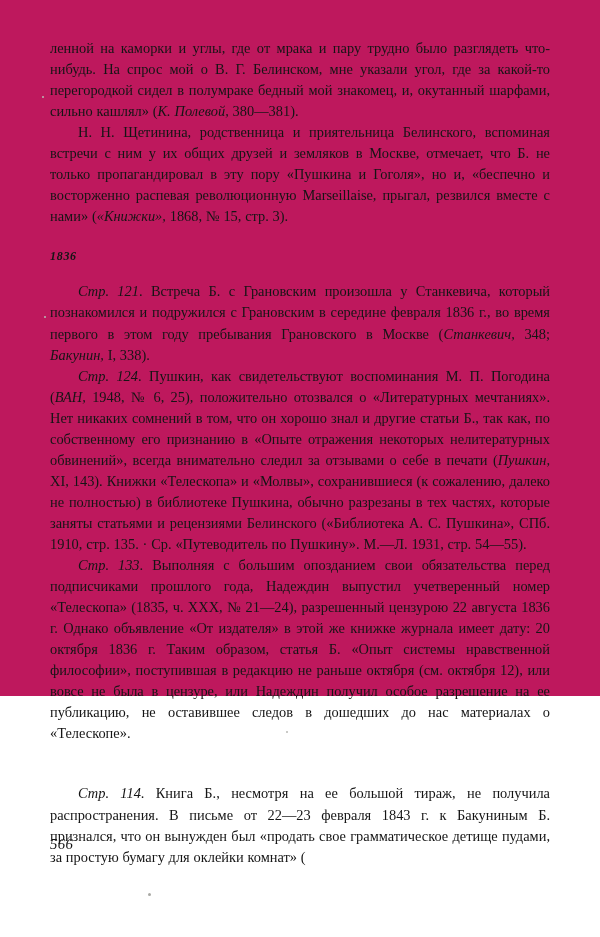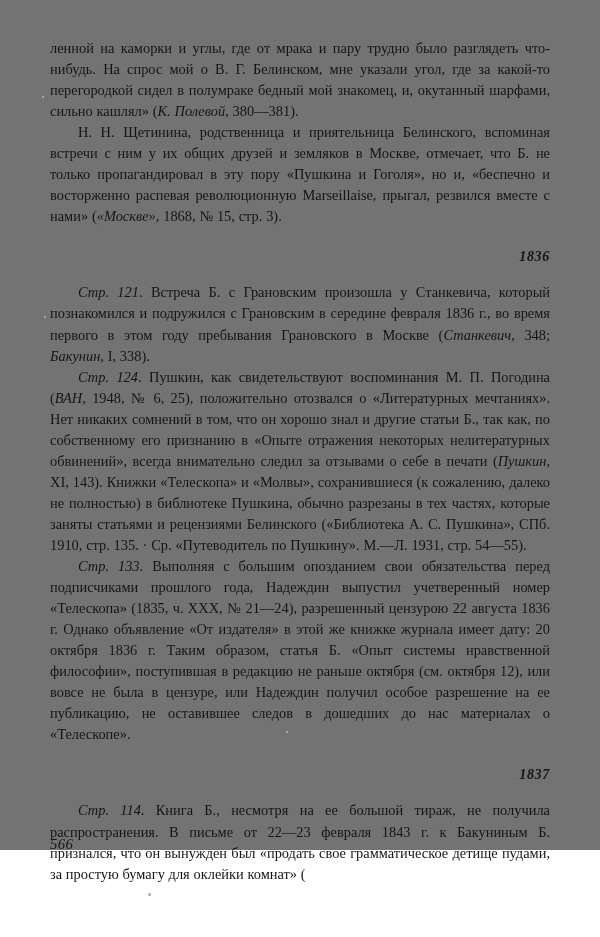--- a/index.html
+++ b/index.html
@@ -12,22 +12,22 @@
     height: 937px;
     overflow: hidden;
     font-family: "Liberation Serif", "DejaVu Serif", serif;
     color: #151515;
     -webkit-font-smoothing: antialiased;
   }
 
   .page {
     position: relative;
     width: 600px;
-    height: 850px;
-    background: #737373;
+    height: 696px;
+    background: #be185d;
   }
 
   .textblock {
     position: absolute;
     left: 50px;
     top: 38px;
     width: 500px;
   }
 
   p.para {
@@ -40,24 +40,24 @@
     hyphens: manual;
     word-spacing: 0.2px;
   }
 
   p.para.noindent {
     text-indent: 0;
   }
 
   .year {
     margin: 0;
-    text-align: right;
+    text-align: left;
     font-style: italic;
     font-weight: bold;
-    font-size: 14px;
+    font-size: 12px;
     letter-spacing: 0.7px;
   }
 
   .gap-before-year { height: 22px; }
   .gap-after-year  { height: 17px; }
 
   i, .it {
     font-style: italic;
   }
 
@@ -81,32 +81,31 @@
   .speck-d { left: 286px; top: 731px; width: 2px; height: 2px; }
 </style>
 </head>
 <body>
 
 <div class="page">
 
   <div class="textblock">
 
     <p class="para noindent"><span>ленной на каморки и углы, где от мрака и пару трудно было разглядеть что-нибудь. На спрос мой о В. Г. Белинском, мне указали угол, где за какой-то перегородкой сидел в полумраке бедный мой знакомец, и, окутанный шарфами, сильно кашлял» (</span><i>К. Полевой,</i><span> 380—381).</span></p>
-    <p class="para"><span>Н. Н. Щетинина, родственница и приятельница Белинского, вспоминая встречи с ним у их общих друзей и земляков в Москве, отмечает, что Б. не только пропагандировал в эту пору «Пушкина и Гоголя», но и, «беспечно и восторженно распевая революционную Marseillaise, прыгал, резвился вместе с нами» (</span><i>«Москве»,</i><span> 1868, № 15, стр. 3).</span></p>
+    <p class="para"><span>Н. Н. Щетинина, родственница и приятельница Белинского, вспоминая встречи с ним у их общих друзей и земляков в Москве, отмечает, что Б. не только пропагандировал в эту пору «Пушкина и Гоголя», но и, «беспечно и восторженно распевая революционную Marseillaise, прыгал, резвился вместе с нами» (</span><i>«Книжки»,</i><span> 1868, № 15, стр. 3).</span></p>
 
     <div class="gap-before-year"></div>
     <p class="year">1836</p>
     <div class="gap-after-year"></div>
 
     <p class="para"><i>Стр. 121</i><span>. Встреча Б. с Грановским произошла у Станкевича, который познакомился и подружился с Грановским в середине февраля 1836 г., во время первого в этом году пребывания Грановского в Москве (</span><i>Станкевич,</i><span> 348; </span><i>Бакунин,</i><span> I, 338).</span></p>
     <p class="para"><i>Стр. 124</i><span>. Пушкин, как свидетельствуют воспоминания М. П. Погодина (</span><i>ВАН,</i><span> 1948, № 6, 25), положительно отозвался о «Литературных мечтаниях». Нет никаких сомнений в том, что он хорошо знал и другие статьи Б., так как, по собственному его признанию в «Опыте отражения некоторых нелитературных обвинений», всегда внимательно следил за отзывами о себе в печати (</span><i>Пушкин,</i><span> XI, 143). Книжки «Телескопа» и «Молвы», сохранившиеся (к сожалению, далеко не полностью) в библиотеке Пушкина, обычно разрезаны в тех частях, которые заняты статьями и рецензиями Белинского («Библиотека А. С. Пушкина», СПб. 1910, стр. 135. · Ср. «Путеводитель по Пушкину». М.—Л. 1931, стр. 54—55).</span></p>
     <p class="para"><i>Стр. 133</i><span>. Выполняя с большим опозданием свои обязательства перед подписчиками прошлого года, Надеждин выпустил учетверенный номер «Телескопа» (1835, ч. XXX, № 21—24), разрешенный цензурою 22 августа 1836 г. Однако объявление «От издателя» в этой же книжке журнала имеет дату: 20 октября 1836 г. Таким образом, статья Б. «Опыт системы нравственной философии», поступившая в редакцию не раньше октября (см. октября 12), или вовсе не была в цензуре, или Надеждин получил особое разрешение на ее публикацию, не оставившее следов в дошедших до нас материалах о «Телескопе».</span></p>
 
     <div class="gap-before-year"></div>
-    <p class="year">1837</p>
     <div class="gap-after-year"></div>
 
     <p class="para"><i>Стр. 114</i><span>. Книга Б., несмотря на ее большой тираж, не получила распространения. В письме от 22—23 февраля 1843 г. к Бакуниным Б. признался, что он вынужден был «продать свое грамматическое детище пудами, за простую бумагу для оклейки комнат» (</span></p>
 
   </div>
 
   <div class="folio">566</div>
 
   <div class="speck speck-a"></div>
   <div class="speck speck-b"></div>

